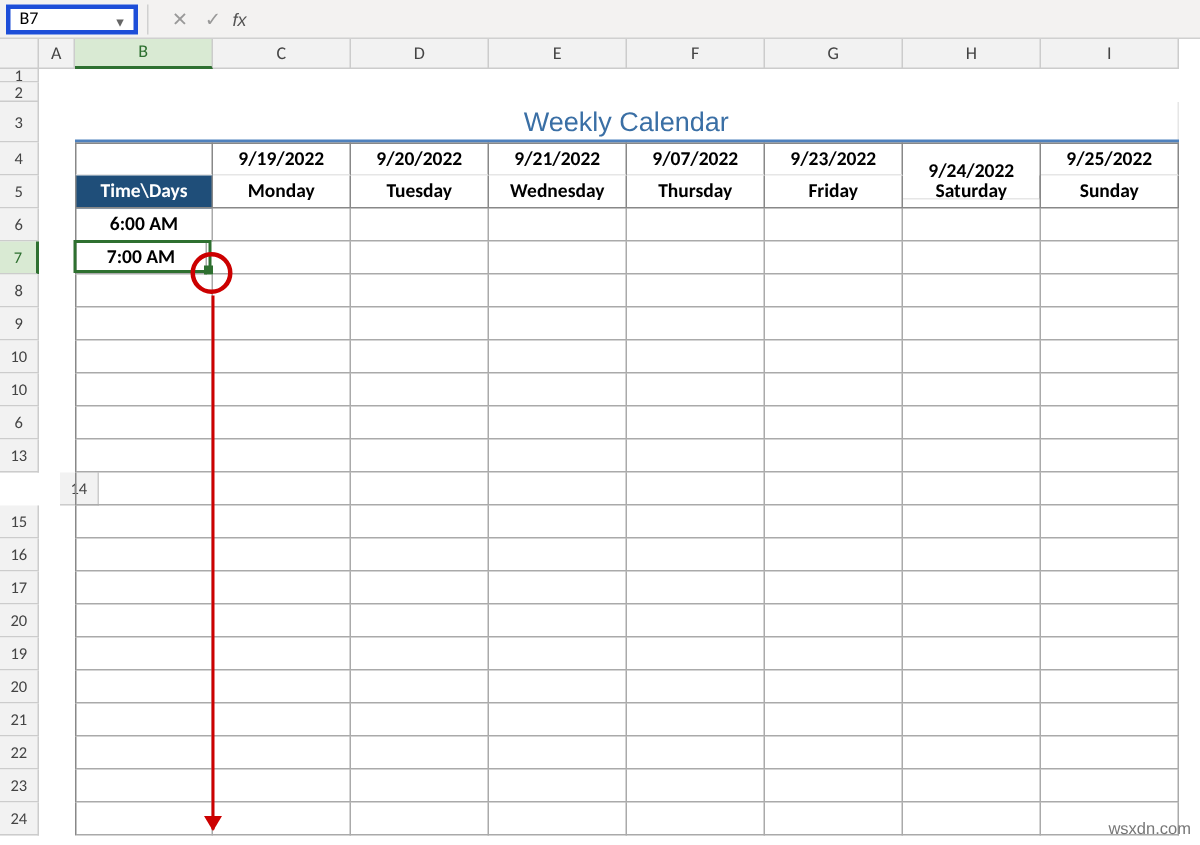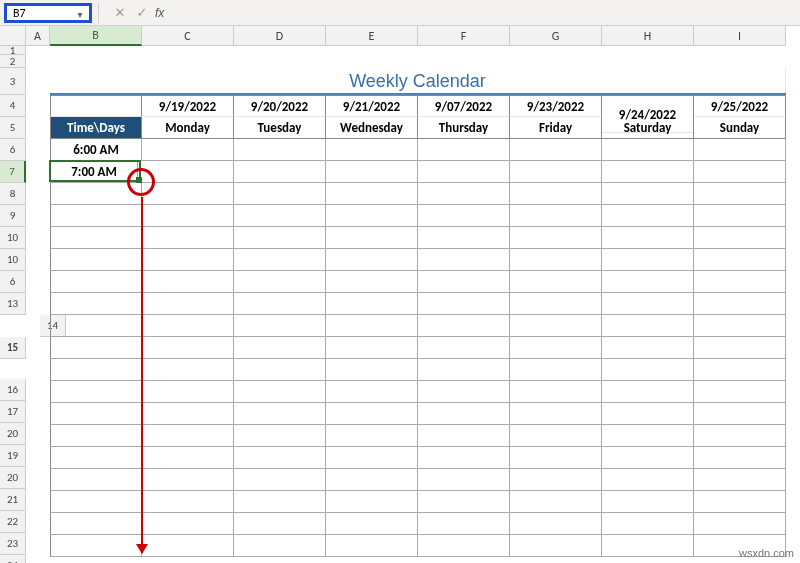--- a/index.html
+++ b/index.html
@@ -245,22 +245,22 @@
       <div class="row-h" style="height: 22px;">5</div>
       <div class="row-h" style="height: 22px;">6</div>
       <div class="row-h sel" style="height: 22px;">7</div>
       <div class="row-h" style="height: 22px;">8</div>
       <div class="row-h" style="height: 22px;">9</div>
       <div class="row-h" style="height: 22px;">10</div>
       <div class="row-h" style="height: 22px;">10</div>
       <div class="row-h" style="height: 22px;">6</div>
       <div class="row-h" style="height: 22px;">13</div>
       <div class="row-h" style="height: 22px; margin-left: 40px;">14</div>
-      <div class="row-h" style="height: 22px; font-weight: bold;">15</div>
-      <div class="row-h" style="height: 22px; margin-top: 20px;">16</div>
+      <div class="row-h" style="height: 22px;">15</div>
+      <div class="row-h" style="height: 22px;">16</div>
       <div class="row-h" style="height: 22px;">17</div>
       <div class="row-h" style="height: 22px;">20</div>
       <div class="row-h" style="height: 22px;">19</div>
       <div class="row-h" style="height: 22px;">20</div>
       <div class="row-h" style="height: 22px; text-align: center;">21</div>
       <div class="row-h" style="height: 22px;">22</div>
       <div class="row-h" style="height: 22px;">23</div>
       <div class="row-h" style="height: 22px;">24</div>
     </div>
   <div class="cells" id="cells">

